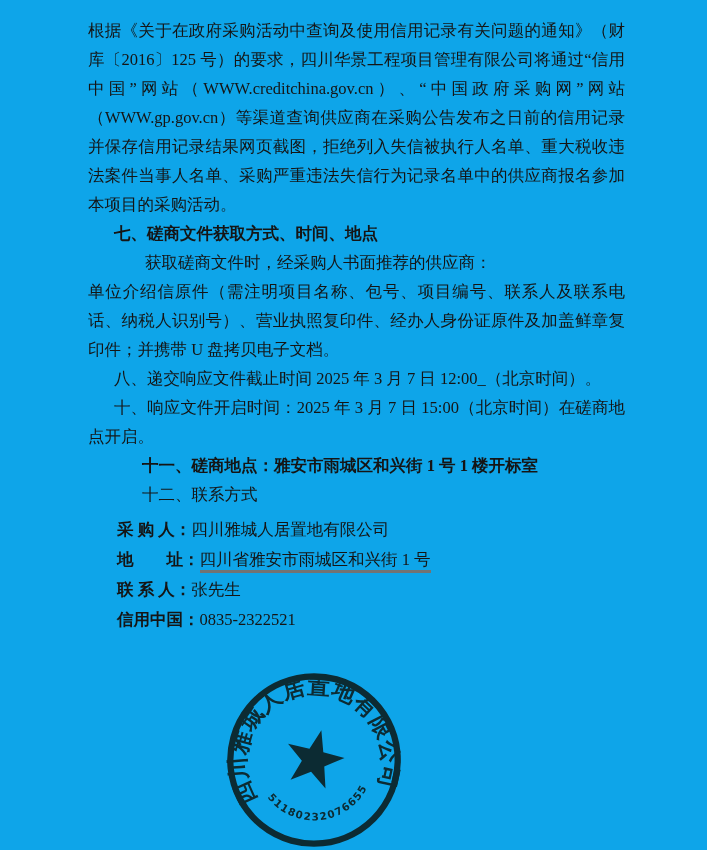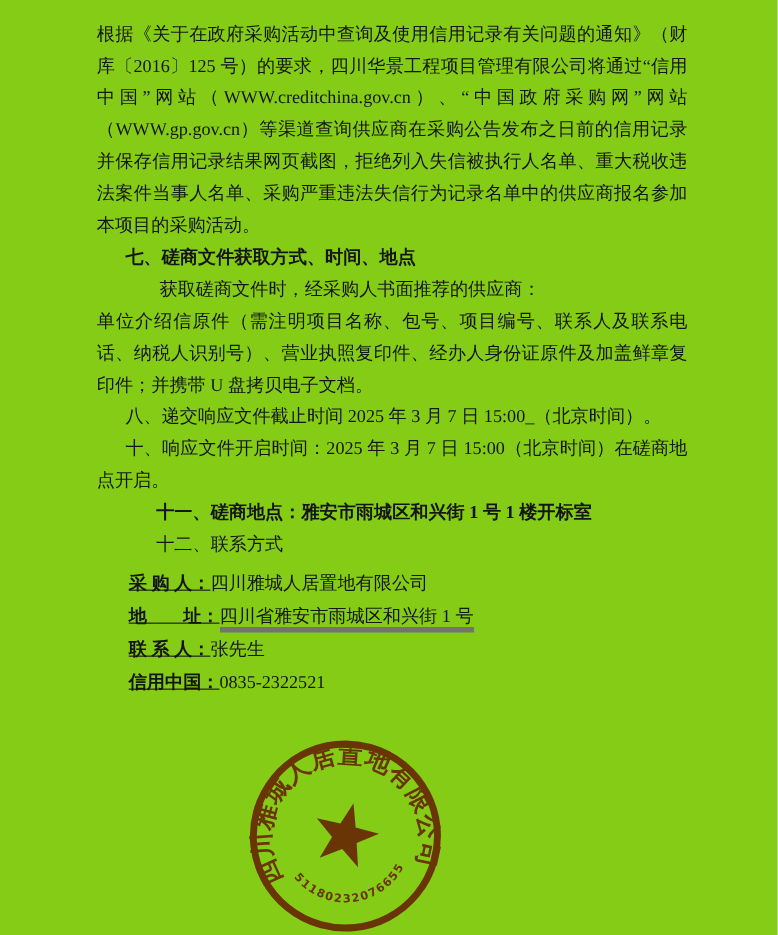--- a/index.html
+++ b/index.html
@@ -1,20 +1,20 @@
 <!DOCTYPE html>
 <html><head>
 <meta charset="utf-8">
 <style>
   html,body { margin:0; padding:0; background:#e8e8e8; }
   .page {
     position:relative;
     width:707px; height:850px;
     margin:0 auto;
-    background:#84cc16;
+    background:#0ea5e9;
     overflow:hidden;
     font-family:"Liberation Serif","DejaVu Serif",serif;
     color:#151515;
     -webkit-font-smoothing:antialiased;
   }
   .content {
     position:absolute;
     left:88px; top:16px;
     width:537px;
     font-size:16.5px;
@@ -31,22 +31,22 @@
   .sec9 { margin-top:6px; }
   .sec10 { margin-top:6px; }
   .sec11 { margin-top:6px; font-weight:bold; }
   .sec12 { margin-top:9px; font-weight:normal; }
   .contacts {
     margin-top:6px;
     margin-left:29px;
     line-height:30px;
   }
   .contacts .row { margin:0; }
-  .contacts .lbl { font-weight:bold; white-space:pre;text-decoration:underline; }
-  .underlined { border-bottom:5px solid #737373; padding-bottom:1px; }
+  .contacts .lbl { font-weight:bold; white-space:pre; }
+  .underlined { border-bottom:3px solid #737373; padding-bottom:1px; }
   .stamp {
     position:absolute;
     left:224px; top:670px;
     width:180px; height:180px;
     mix-blend-mode:multiply;
     opacity:0.88;
     transform:rotate(-6deg);
     pointer-events:none;
   }
 </style>
@@ -56,21 +56,21 @@
 <div class="page">
   <div class="content">
 
     <p>根据《关于在政府采购活动中查询及使用信用记录有关问题的通知》（财库〔2016〕125 号）的要求，四川华景工程项目管理有限公司将通过“信用中国”网站（WWW.creditchina.gov.cn）、“中国政府采购网”网站（WWW.gp.gov.cn）等渠道查询供应商在采购公告发布之日前的信用记录并保存信用记录结果网页截图，拒绝列入失信被执行人名单、重大税收违法案件当事人名单、采购严重违法失信行为记录名单中的供应商报名参加本项目的采购活动。</p>
 
     <p class="sec7 hindent">七、磋商文件获取方式、时间、地点</p>
 
     <p class="indent2">获取磋商文件时，经采购人书面推荐的供应商：</p>
     <p>单位介绍信原件（需注明项目名称、包号、项目编号、联系人及联系电话、纳税人识别号）、营业执照复印件、经办人身份证原件及加盖鲜章复印件；并携带 U 盘拷贝电子文档。</p>
 
-    <p class="sec8 hindent"><span class="bold">八、递交响应文件截止时间 </span><span>2025 年 3 月 7 日 15:00_（北京时间）。</span></p>
+    <p class="sec8 hindent"><span class="bold">八、递交响应文件截止时间 </span><span>2025 年 3 月 7 日 12:00_（北京时间）。</span></p>
 
 
     <p class="sec10 hindent"><span class="bold">十、响应文件开启时间：</span><span>2025 年 3 月 7 日 15:00（北京时间）在磋商地点开启。</span></p>
 
     <p class="sec11 hindent2">十一、磋商地点：雅安市雨城区和兴街 1 号 1 楼开标室</p>
 
     <p class="sec12 hindent2">十二、联系方式</p>
 
     <div class="contacts">
       <p class="row"><span class="lbl">采 购 人：</span><span>四川雅城人居置地有限公司</span></p>

